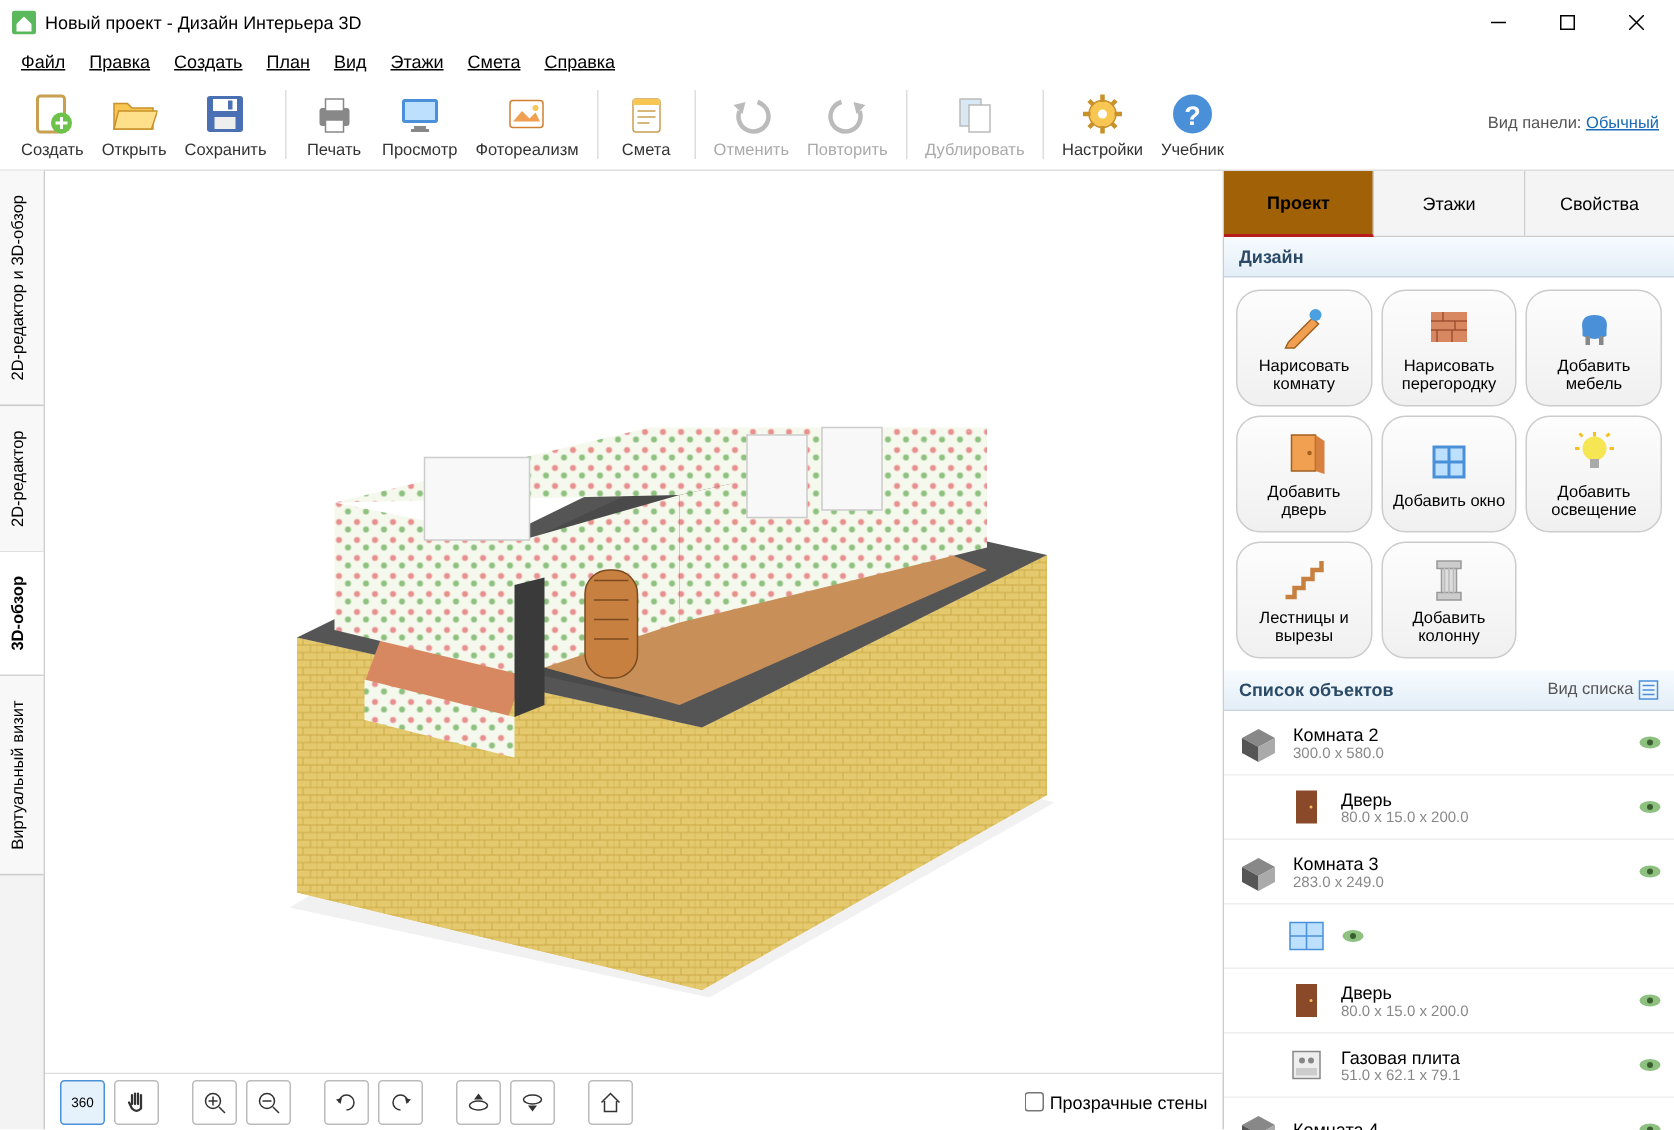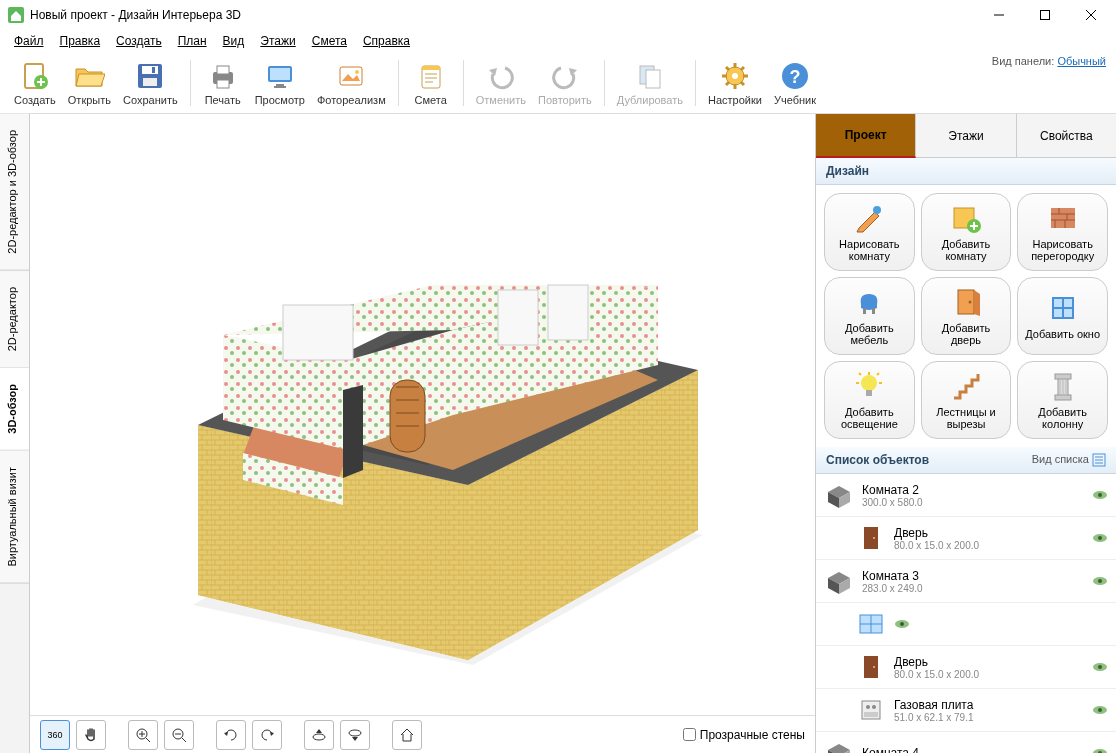--- a/index.html
+++ b/index.html
@@ -14,21 +14,21 @@
 
 .menubar { height: 22px; display: flex; align-items: center; padding: 0 6px; font-size: 12px; color: #000; }
 .menubar span { padding: 2px 8px; text-decoration: underline; }
 
 
 .toolbar { height: 62px; display: flex; align-items: center; padding: 2px 8px; border-bottom: 1px solid #ddd; position: relative; }
 .toolbar .tbbtn { display: flex; flex-direction: column; align-items: center; padding: 2px 6px; font-size: 11px; color: #333; min-width: 52px; }
 .toolbar .tbbtn.dis { color: #aaa; }
 .toolbar .tbicon { width: 32px; height: 32px; margin-bottom: 2px; }
 .toolbar .sep { width: 1px; height: 46px; background: #ddd; margin: 0 6px; }
-.toolbar .panelmode { position: absolute; right: 10px; top: 3px; font-size: 11px; color: #555; }
+.toolbar .panelmode { position: absolute; right: 10px; top: 24px; font-size: 11px; color: #555; }
 .toolbar .panelmode a { color: #1a6ab8; text-decoration: underline; }
 
 
 .main { display: flex; height: calc(753px - 30px - 22px - 62px); }
 
 
 .sidetabs { width: 30px; border-right: 1px solid #ccc; display: flex; flex-direction: column; background: #f3f3f3;}
 .sidetab { flex: 0 0 auto; writing-mode: vertical-rl; transform: rotate(180deg); font-size: 11px; padding: 16px 6px; text-align: center; border-top: 1px solid #ccc; background: #f8f8f8; }
 .sidetab.active { background: #fff; font-weight: 600; }
 
@@ -348,28 +348,20 @@
     <div class="toolgrid">
       <div class="toolbtn">
         <svg class="ti" viewBox="0 0 32 32">
             <path d="M6 26 L22 10 L26 14 L10 30 L4 30 Z" fill="#f0a050" stroke="#a06020"></path>
             <circle cx="24" cy="8" r="4" fill="#4aa0e0"></circle>
           </svg>
         <span>Нарисовать комнату</span>
       </div>
       <div class="toolbtn">
         <svg class="ti" viewBox="0 0 32 32">
-            <rect x="4" y="6" width="20" height="20" fill="#f7c653" stroke="#c8912a"></rect>
-            <circle cx="24" cy="24" r="7" fill="#6cc24a"></circle>
-            <path d="M24 20 V28 M20 24 H28" stroke="#fff" stroke-width="2"></path>
-          </svg>
-        <span>Добавить комнату</span>
-      </div>
-      <div class="toolbtn">
-        <svg class="ti" viewBox="0 0 32 32">
             <rect x="4" y="6" width="24" height="20" fill="#d88860"></rect>
             <path d="M4 12 H28 M4 18 H28 M12 6 V12 M20 12 V18 M8 18 V26 M18 18 V26" stroke="#a05030"></path>
           </svg>
         <span>Нарисовать перегородку</span>
       </div>
       <div class="toolbtn">
         <svg class="ti" viewBox="0 0 32 32">
             <path d="M8 18 Q6 8 16 8 Q26 8 24 18 L24 22 Q16 26 8 22 Z" fill="#4a90d9"></path>
             <rect x="10" y="22" width="3" height="6" fill="#888"></rect>
             <rect x="19" y="22" width="3" height="6" fill="#888"></rect>

